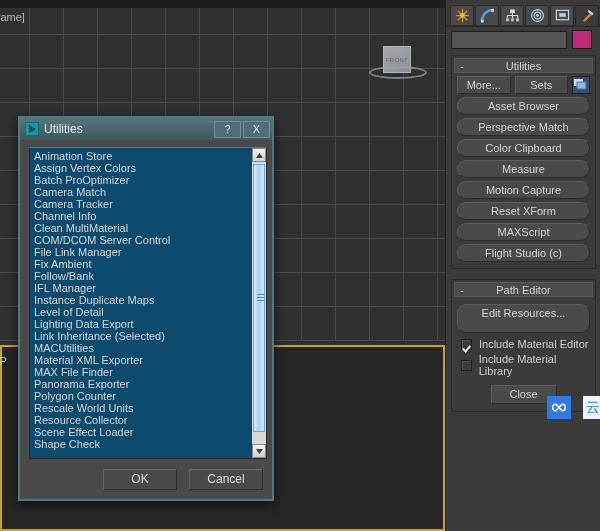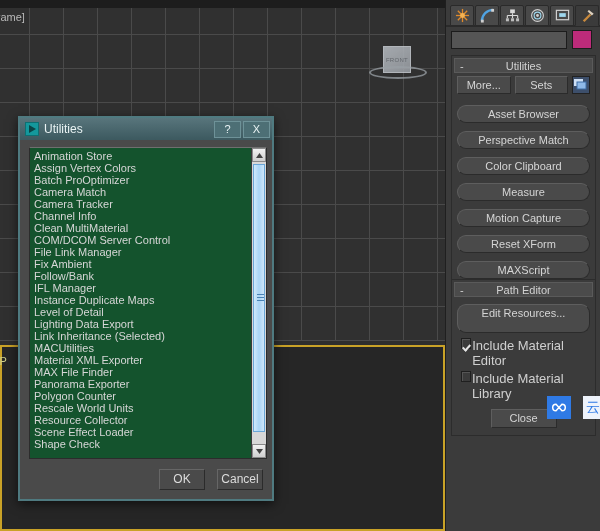--- a/index.html
+++ b/index.html
@@ -141,31 +141,31 @@
     font-size: 11px;
     height: 18px;
     line-height: 16px;
     text-align: center;
     font-family: "Liberation Sans", sans-serif;
   }
   .btn-row {
     display: flex; gap: 4px; padding: 0 5px 3px 5px; align-items: center;
   }
   .btn-half { flex: 1; }
-  .btn-wide { margin: 8px 5px 3px 5px; border-radius: 9px; }
+  .btn-wide { margin: 0 5px 3px 5px; border-radius: 9px; }
   .sets-icon {
     width: 18px; height: 18px;
     background: #3d4f6b;
     border: 1px solid #222;
     position: relative;
   }
   .chk-row {
-    display: flex; gap: 1px;
+    display: flex; align-items: center; gap: 7px;
     padding: 2px 5px 1px 9px;
-    color: #cfcfcf; font-size: 13px;
+    color: #cfcfcf; font-size: 11px;
   }
   .chk {
     width: 11px; height: 11px;
     background: #3b3b3b;
     border: 1px solid #1f1f1f;
     box-shadow: inset 1px 1px 0 #555;
     position: relative;
   }
   .chk.checked::after {
     content: "";
@@ -212,21 +212,21 @@
     margin-left: 2px;
   }
   .dlg-body {
     position: absolute; left: 0; top: 22px; right: 0; bottom: 0;
     background: #4a4a4a;
     padding: 7px;
   }
   .list-frame {
     position: absolute; left: 9px; top: 7px;
     width: 238px; height: 312px;
-    background: #14532d;
+    background: #0c4a6e;
     border: 1px solid #2c2c2c;
     border-top-color: #6f6f6f;
     display: flex;
   }
   .list-inner {
     flex: 1; overflow: hidden; position: relative;
     padding: 2px 0 0 2px;
   }
   .li {
     height: 12px;
@@ -264,21 +264,21 @@
     width: 7px; height: 7px;
   }
   .sb-grip i {
     display: block; height: 1px; background: #4a83b5; margin-bottom: 2px;
   }
   .dlg-buttons {
     position: absolute; left: 0; right: 9px; bottom: 9px;
     display: flex; justify-content: flex-end; gap: 12px;
   }
   .dlg-btn {
-    width: 46px; height: 21px;
+    width: 74px; height: 21px;
     background: #4a4a4a;
     border: 1px solid #2b2b2b;
     border-top-color: #666;
     border-left-color: #666;
     color: #dcdcdc;
     font-size: 12px;
     text-align: center; line-height: 19px;
     font-family: "Liberation Sans", sans-serif;
   }
 

